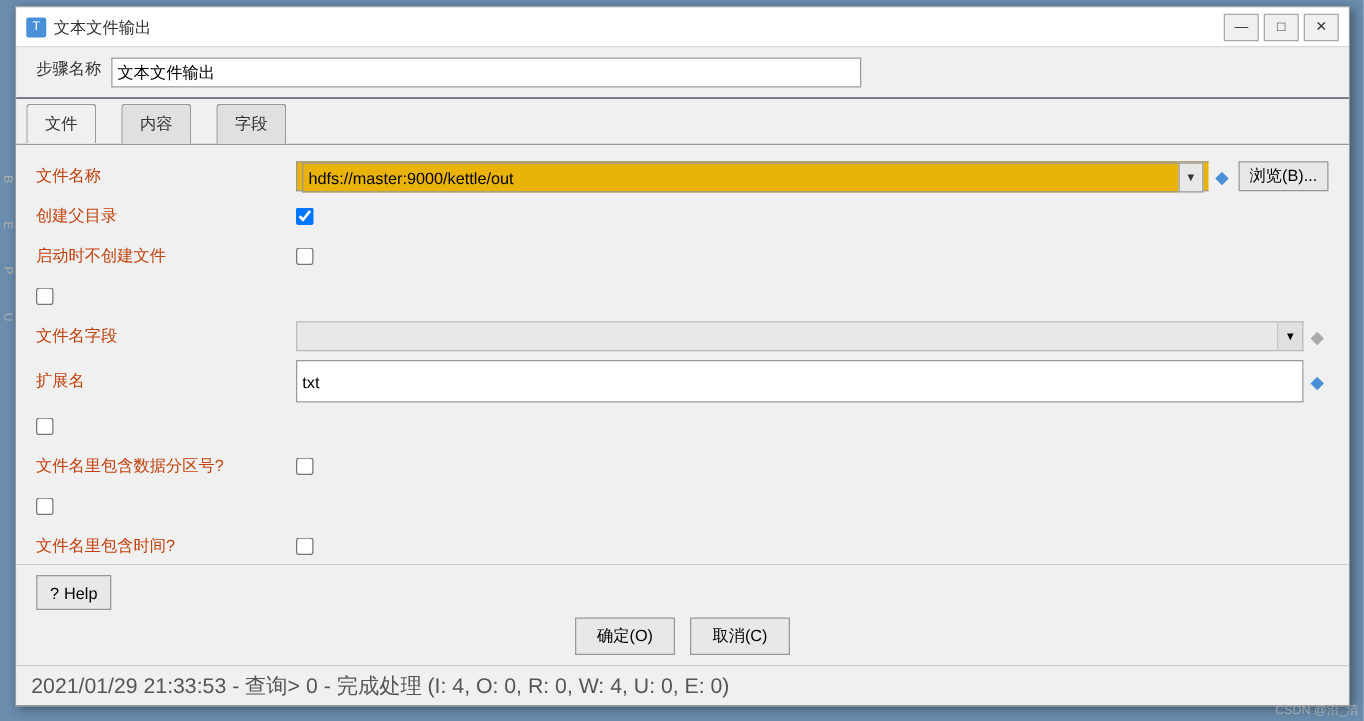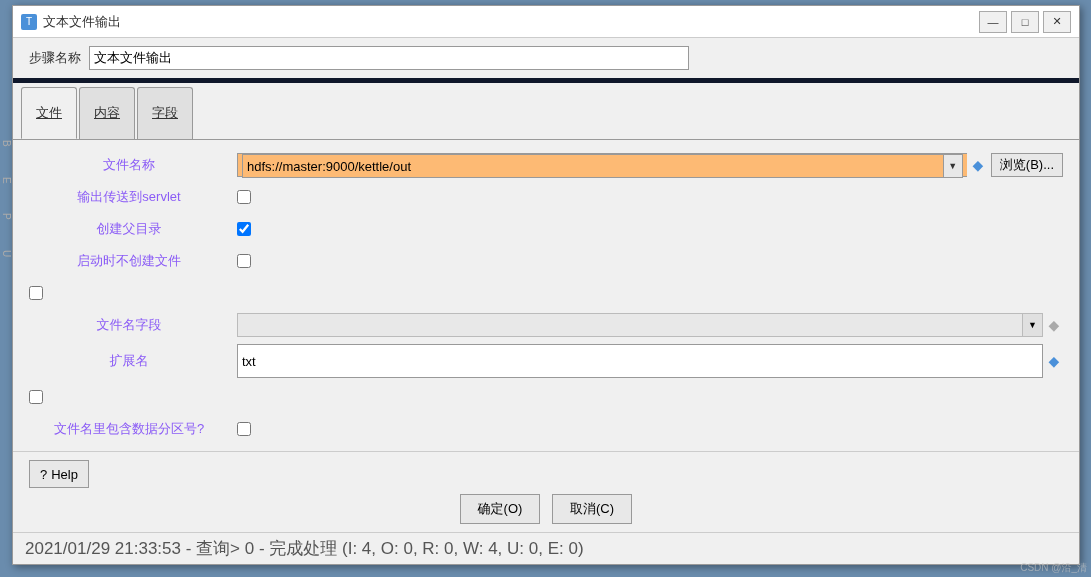--- a/index.html
+++ b/index.html
@@ -69,24 +69,23 @@
       align-items: center;
       justify-content: center;
       font-size: 11px;
       color: #333;
     }
 
     .step-row {
       background: #f0f0f0;
       padding: 8px 16px;
       display: flex;
-      align-items: center;
       gap: 8px;
       flex-shrink: 0;
-      border-bottom: 5px solid #0f172a;
+      border-bottom: 1px solid #0f172a;
     }
     .step-label {
       font-size: 13px;
       color: #333;
     }
     .step-input {
       flex: 1;
       height: 24px;
       border: 1px solid #999;
       padding: 0 4px;
@@ -97,30 +96,29 @@
 
     .tabs-bar {
       display: flex;
       background: #f0f0f0;
       border-bottom: 1px solid #999;
       padding-top: 4px;
       padding-left: 8px;
       flex-shrink: 0;
     }
     .tab {
-      padding: 16px 14px;
+      padding: 6px 14px;
       border: 1px solid #999;
       border-bottom: none;
       background: #e0e0e0;
       cursor: pointer;
       font-size: 13px;
       color: #333;
-      margin-right: 2px;
+      margin-right: 20px;
       border-radius: 3px 3px 0 0;
-      text-decoration: underline;
     }
     .tab.active {
       background: #f0f0f0;
       border-bottom: 1px solid #f0f0f0;
       position: relative;
       z-index: 1;
     }
 
     .main-content {
       flex: 1;
@@ -129,25 +127,25 @@
       background: #f0f0f0;
     }
 
     .form-row {
       display: flex;
       align-items: center;
       margin-bottom: 6px;
       min-height: 26px;
     }
     .form-label {
-      text-align: center;
+      text-align: left;
       min-width: 200px;
       margin-right: 8px;
       font-size: 13px;
-      color: #8b5cf6;
+      color: #c2410c;
     }
     .form-control {
       display: flex;
       align-items: center;
       flex: 1;
     }
     .text-input {
       height: 24px;
       border: 1px solid #999;
       padding: 16px 4px;
@@ -160,21 +158,21 @@
       align-items: center;
       flex: 1;
     }
     .text-input-with-arrow {
       flex: 1;
       height: 24px;
       border: 1px solid #999;
       border-right: none;
       padding: 0 4px;
       font-size: 13px;
-      background: #fdba74;
+      background: #eab308;
     }
     .input-arrow-btn {
       width: 20px;
       height: 24px;
       border: 1px solid #999;
       background: #e8e8e8;
       cursor: pointer;
       display: flex;
       align-items: center;
       justify-content: center;
@@ -333,26 +331,20 @@
         <div class="form-control text-input-with-btn">
           <div class="text-input-with-arrow" style="display:flex;flex:1;">
             <input class="text-input-with-arrow" type="text" style="flex: 1 1 0%; border-right: none;" value="hdfs://master:9000/kettle/out">
             <div class="input-arrow-btn">▼</div>
           </div>
           <span class="input-diamond">◆</span>
           <button class="browse-btn">浏览(B)...</button>
         </div>
       </div>
 
-      <div class="form-row">
-        <span class="form-label">输出传送到servlet</span>
-        <div class="form-control">
-          <input type="checkbox" class="checkbox-input" style="">
-        </div>
-      </div>
 
       <div class="form-row">
         <span class="form-label">创建父目录</span>
         <div class="form-control">
           <input type="checkbox" class="checkbox-input" checked="" style="">
         </div>
       </div>
 
       <div class="form-row">
         <span class="form-label">启动时不创建文件</span>

